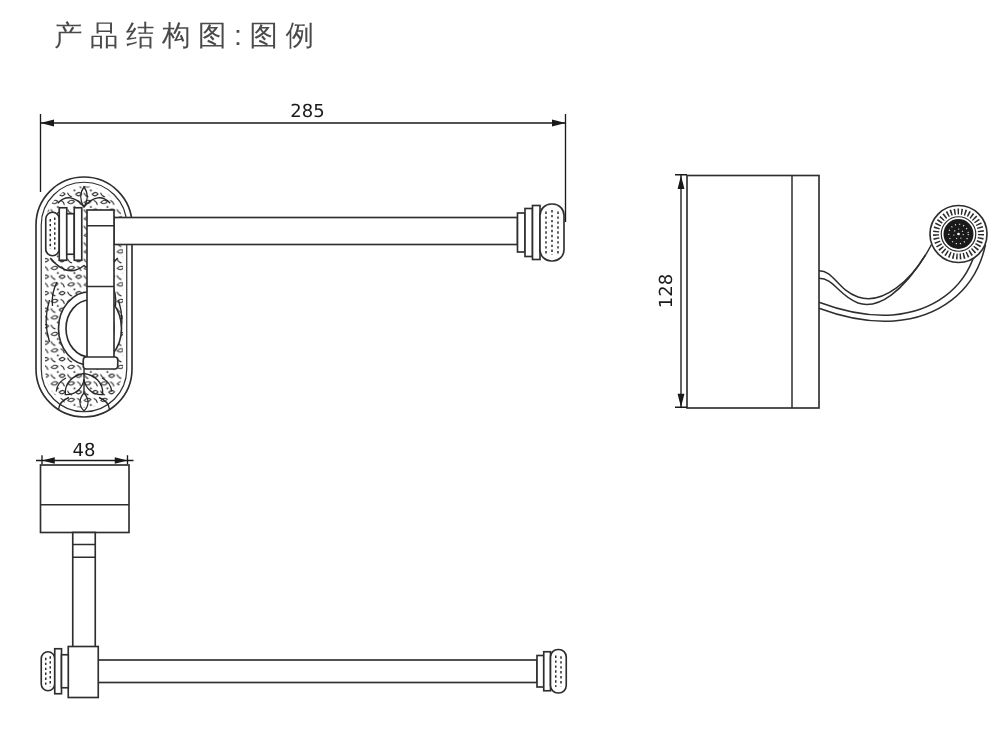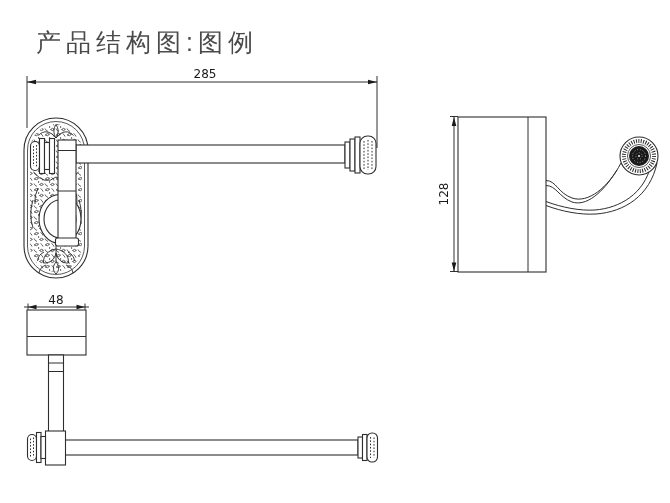--- a/index.html
+++ b/index.html
@@ -5,22 +5,22 @@
   html,body{
     margin:0;padding:0;
     width:670px;height:503px;
     overflow:hidden;
     background:var(--background,#ffffff);
     font-family:"Liberation Sans",sans-serif;
     position:relative;
   }
   .stage{position:absolute;left:0;top:0;width:670px;height:503px;background:var(--background,#ffffff);}
   .title{
-    position:absolute;left:36px;top:26px;
-    font-size:25px;letter-spacing:5px;
+    position:absolute;left:36px;top:11px;
+    font-size:19px;letter-spacing:5px;
     color:var(--title,#4a4a4a);
     white-space:nowrap;
     font-family:"Liberation Sans","DejaVu Sans",sans-serif;
   }
   svg{position:absolute;left:0;top:0;display:block;}
   .ol{fill:#ffffff;stroke:var(--line,#2e2e2e);stroke-width:1.1;}
   .ln{fill:none;stroke:var(--line,#2e2e2e);stroke-width:1;}
   .thin{fill:none;stroke:var(--line,#2e2e2e);stroke-width:0.8;}
   .dim{fill:none;stroke:var(--dimension,#1a1a1a);stroke-width:0.9;}
   .arr{fill:var(--dimension,#1a1a1a);stroke:none;}

